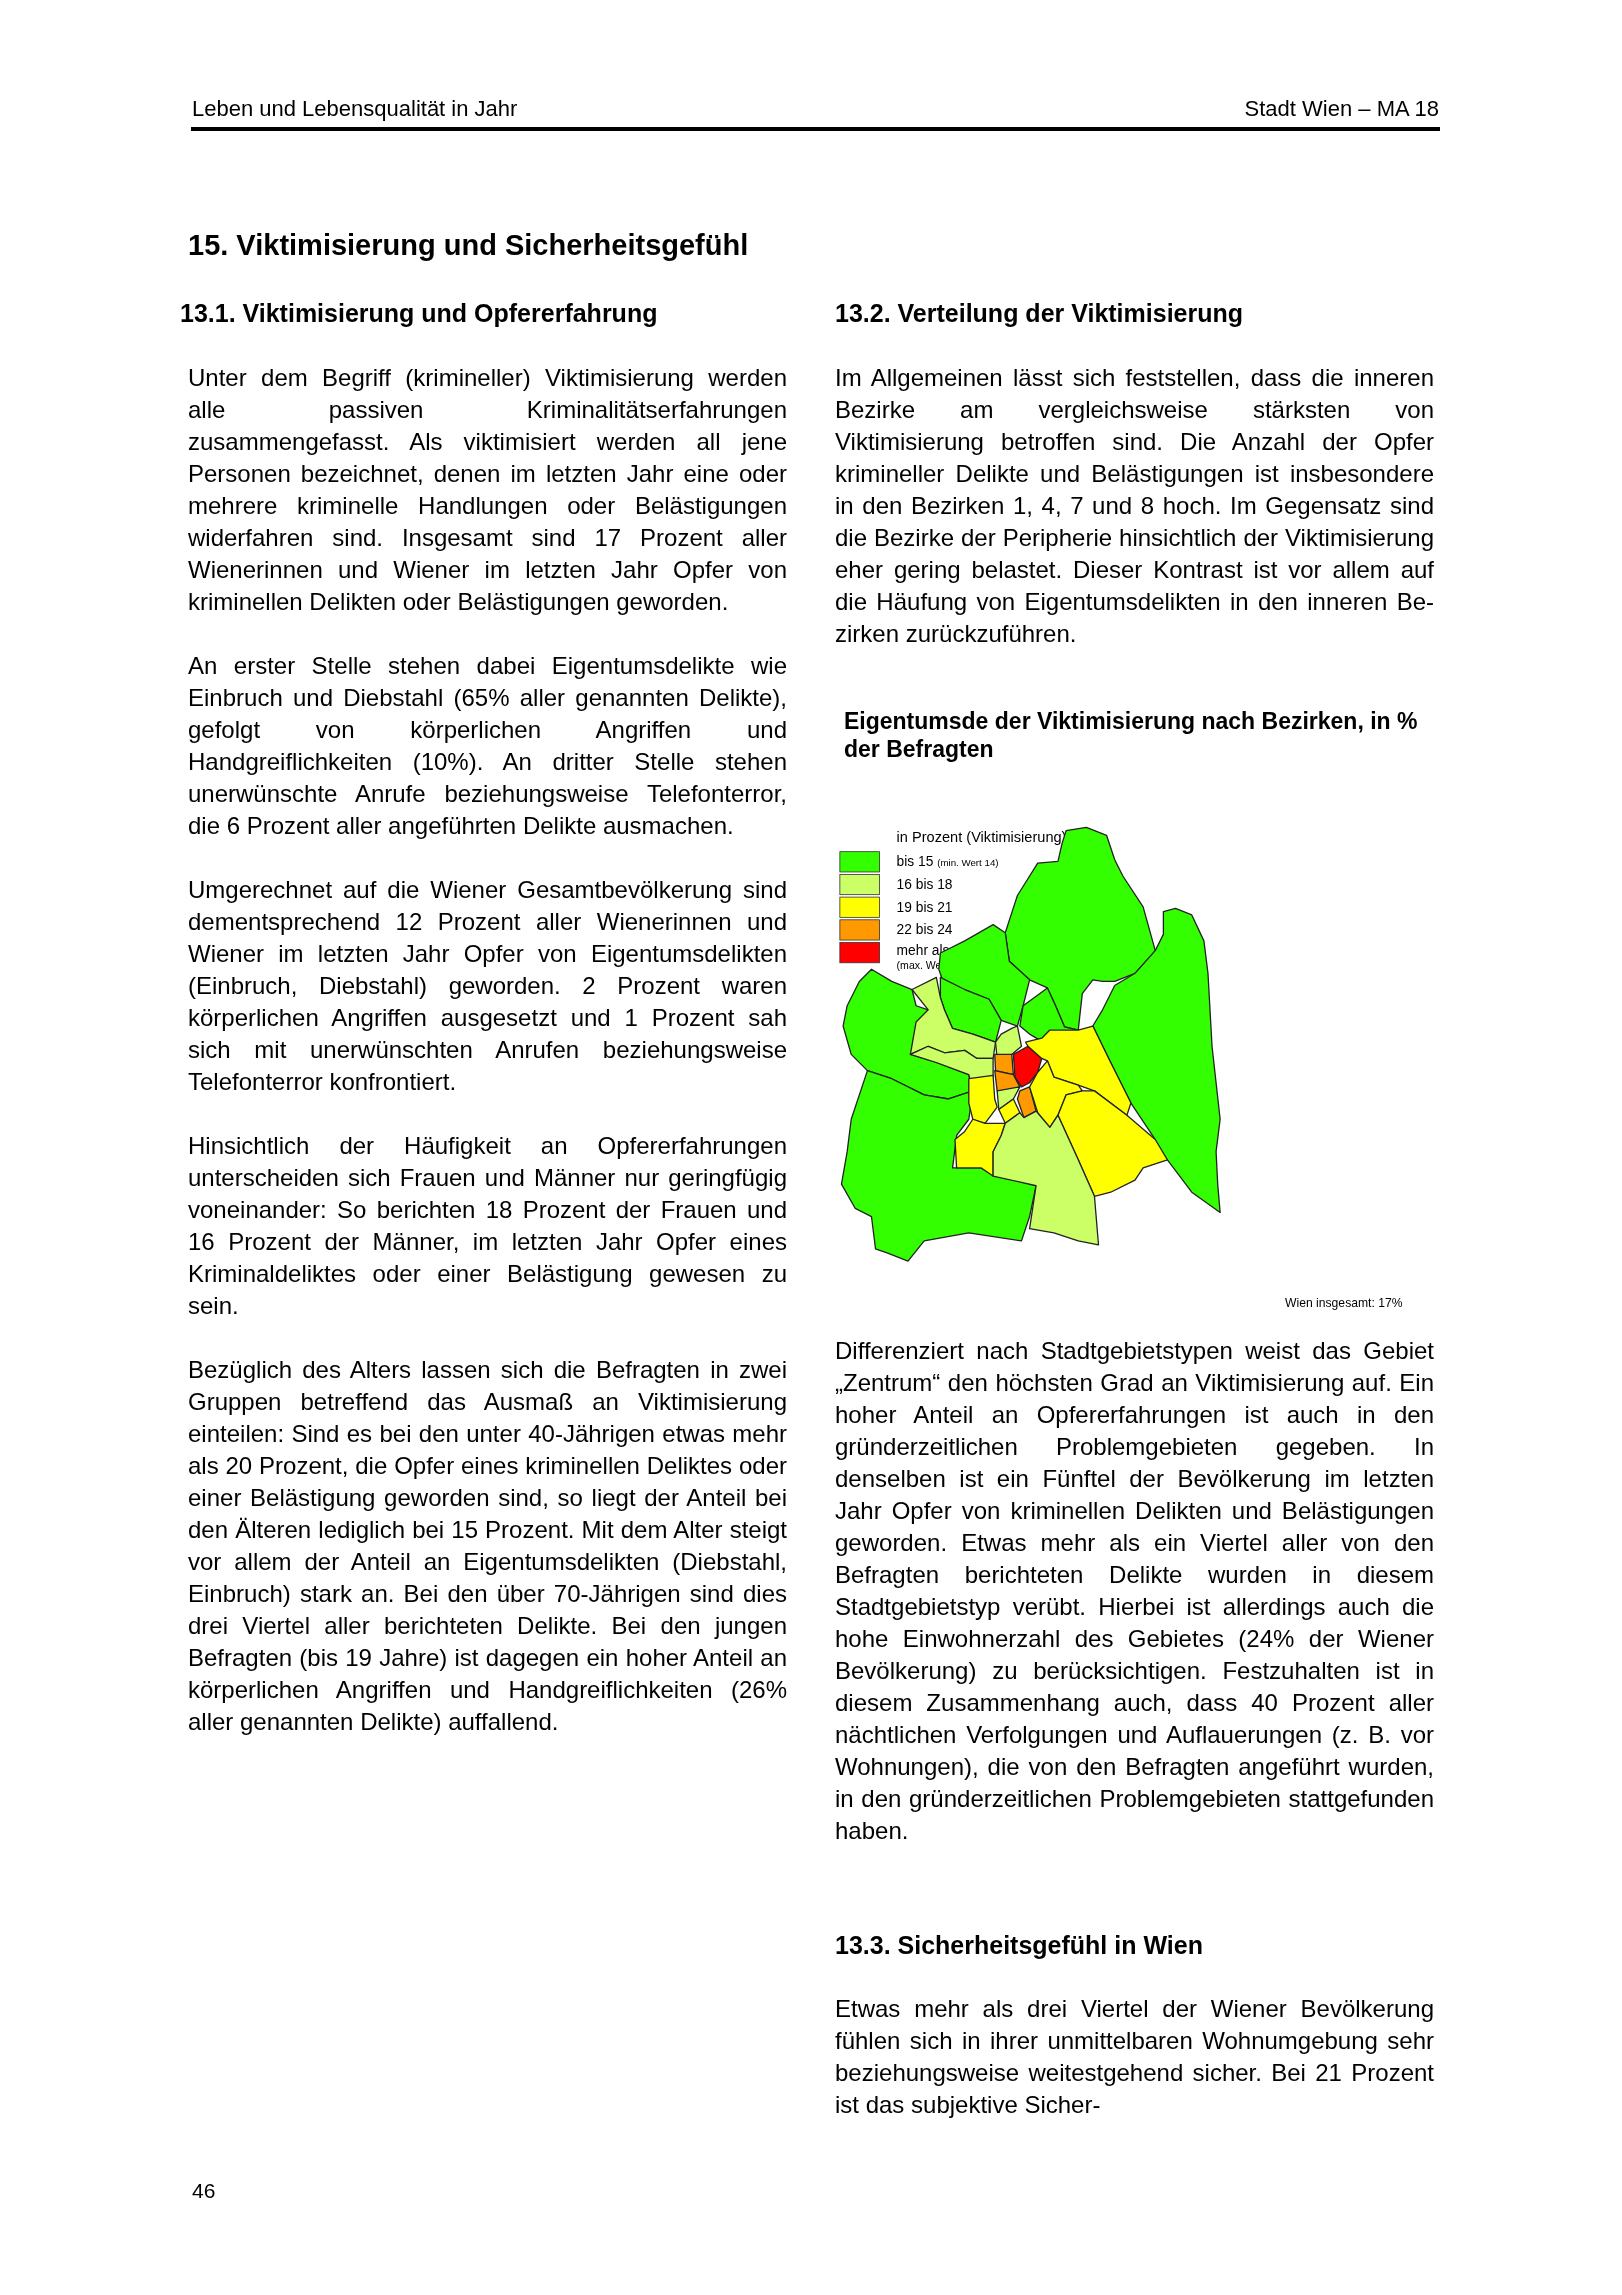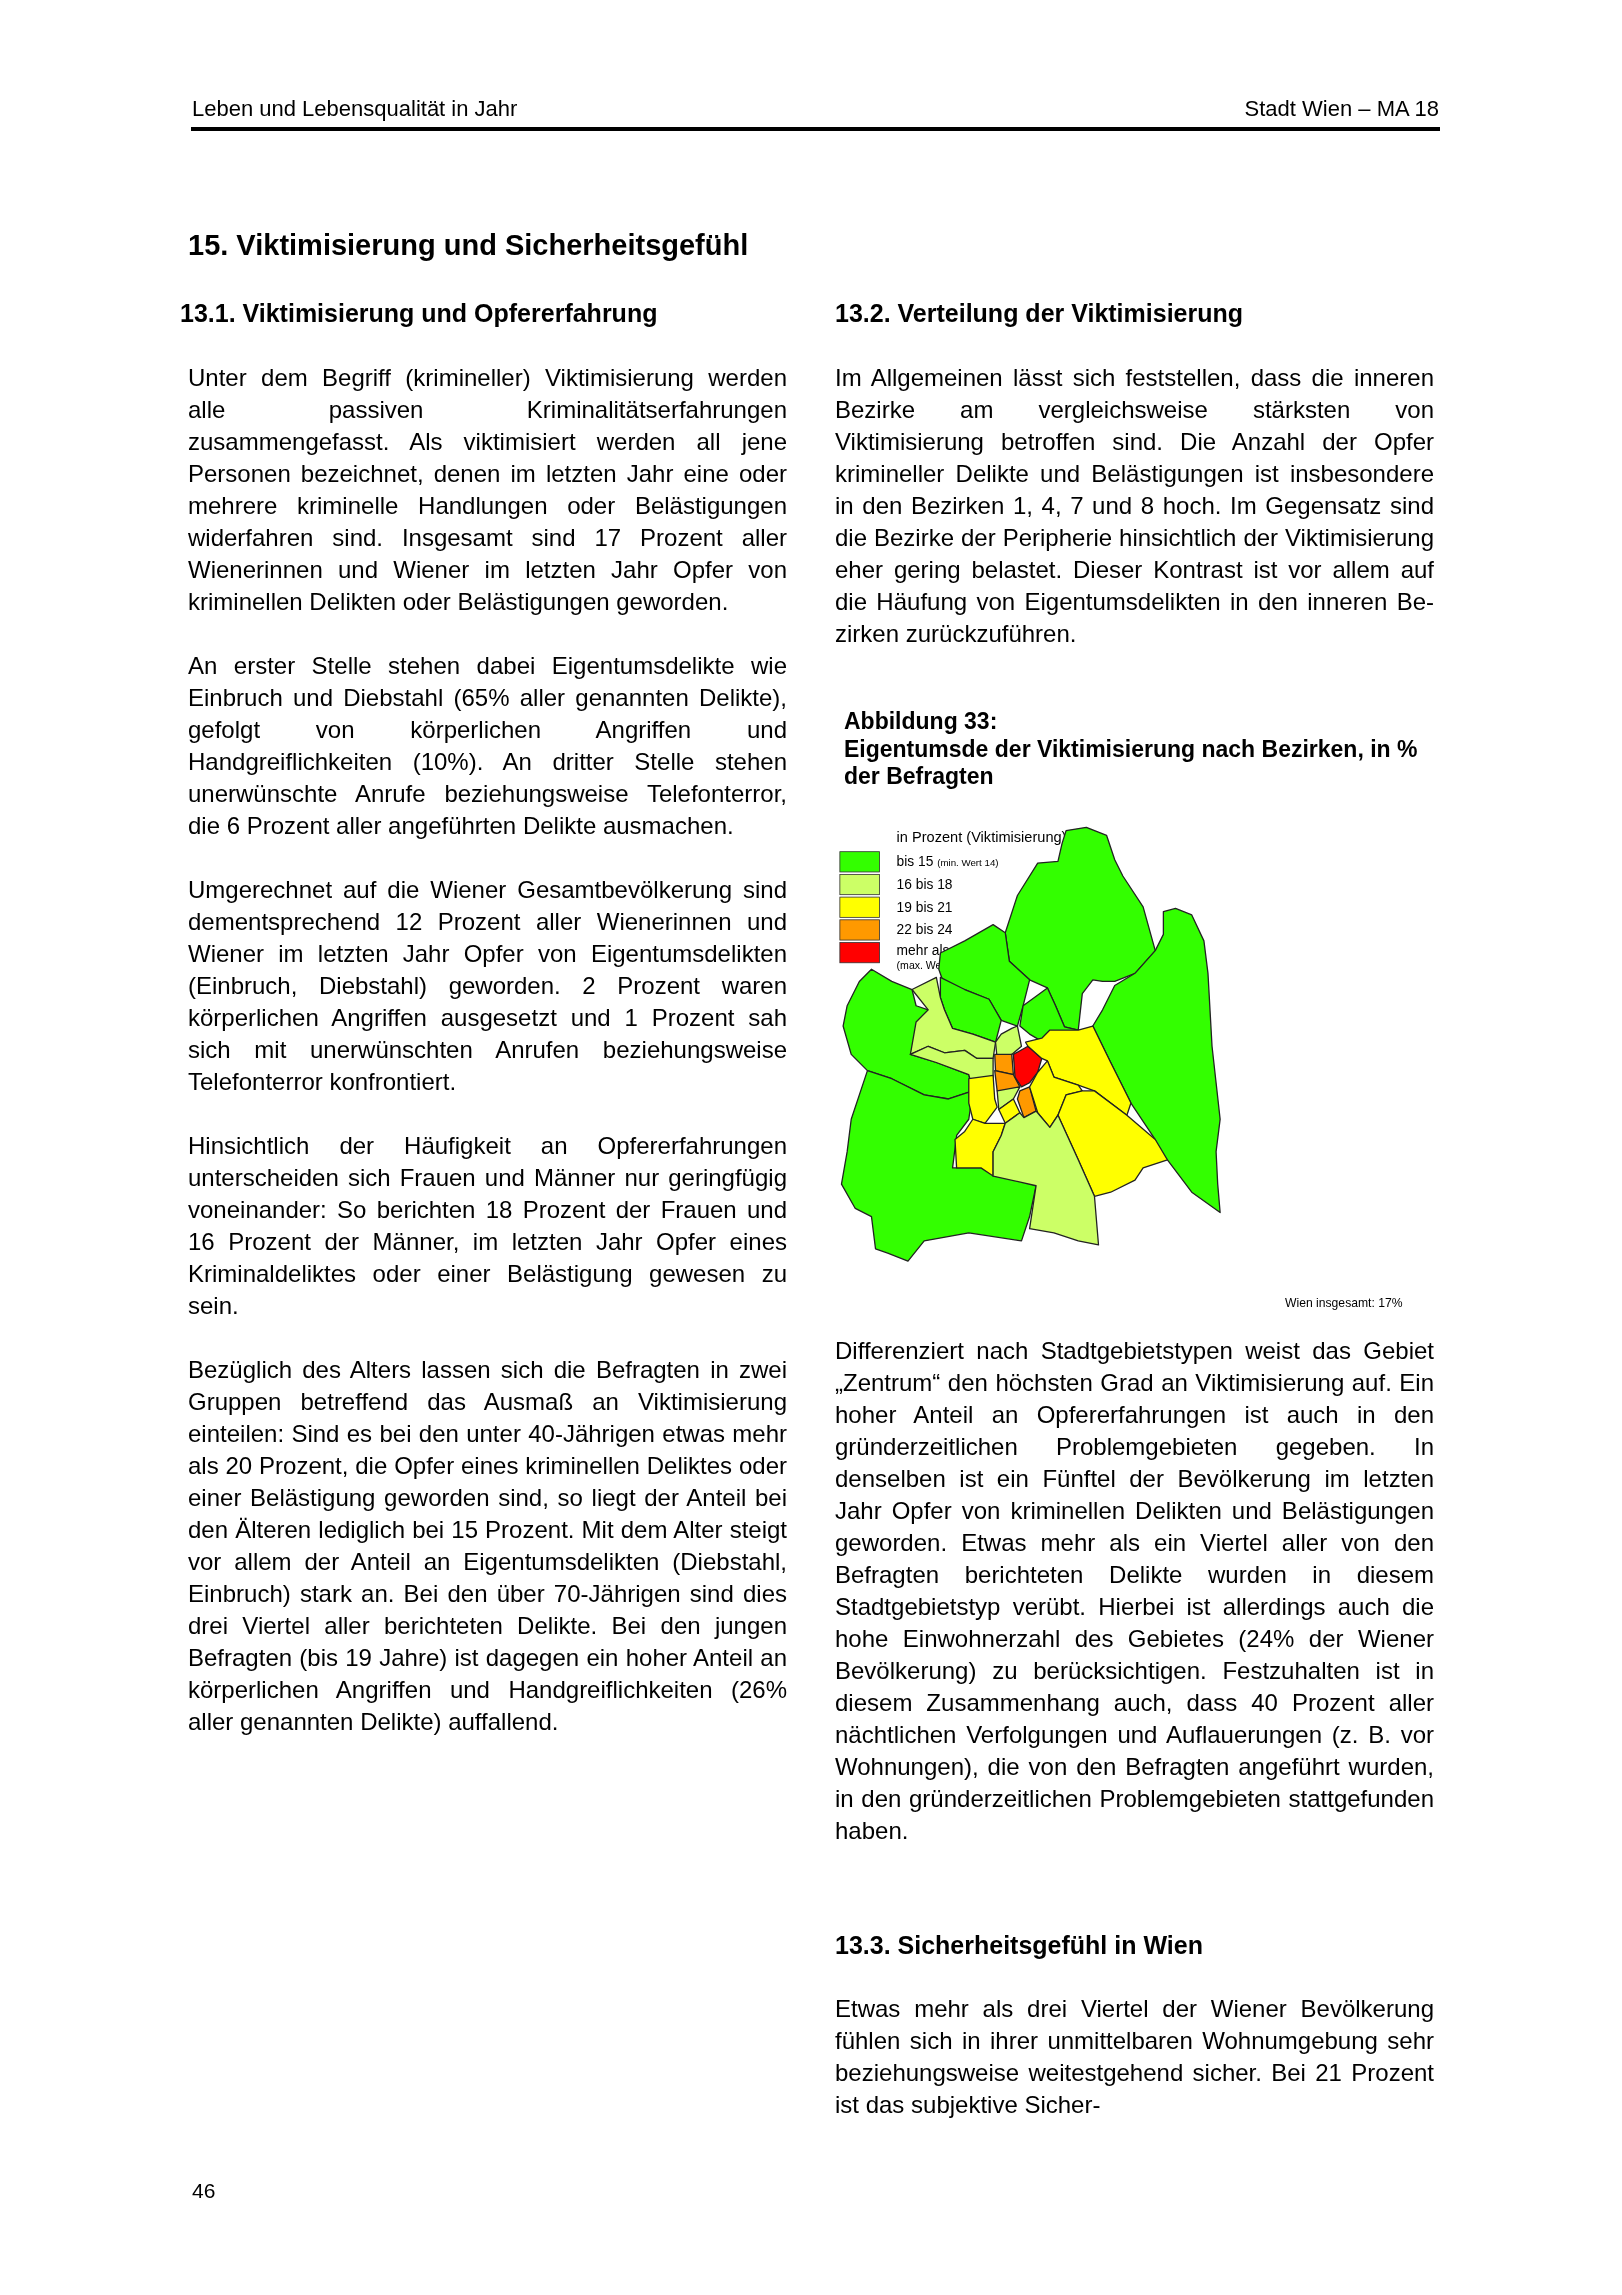--- a/index.html
+++ b/index.html
@@ -37,21 +37,20 @@
   <p class="p" style="margin-bottom:32px;">Bezüglich des Alters lassen sich die Befragten in zwei Gruppen betreffend das Ausmaß an Vikti­misierung einteilen: Sind es bei den unter 40-Jährigen etwas mehr als 20 Prozent, die Opfer eines kriminellen Deliktes oder einer Belästigung geworden sind, so liegt der Anteil bei den Älteren lediglich bei 15 Prozent. Mit dem Alter steigt vor allem der Anteil an Eigentumsdelikten (Diebstahl, Einbruch) stark an. Bei den über 70-Jährigen sind dies drei Viertel aller berichteten Delikte. Bei den jungen Befragten (bis 19 Jahre) ist dagegen ein hoher Anteil an körperlichen Angriffen und Handgreiflichkeiten (26% aller genannten Delik­te) auffallend.</p>
 </div>
 
 <div class="abs h2" style="left:835px; top:298px;">13.2. Verteilung der Viktimisierung</div>
 
 <div class="abs col" style="left:835px; top:362px;">
   <p class="p">Im Allgemeinen lässt sich feststellen, dass die inneren Bezirke am vergleichsweise stärksten von Viktimisierung betroffen sind. Die Anzahl der Opfer krimineller Delikte und Belästigungen ist insbesondere in den Bezirken 1, 4, 7 und 8 hoch. Im Gegensatz sind die Bezirke der Peripherie hinsichtlich der Viktimisierung eher gering be­lastet. Dieser Kontrast ist vor allem auf die Häu­fung von Eigentumsdelikten in den inneren Be­zirken zurückzuführen.</p>
 </div>
 
 <div class="abs fig-caption" style="left:844px; top:708px; width:600px;">
-  <div>Abbildung 33:</div>
   <div>Eigentumsde der Viktimisierung nach Bezirken, in % der Befragten</div>
 </div>
 
 <svg class="abs" style="left:835px; top:811px;" width="600" height="503" viewBox="0 0 740 620">
 
   <text x="76" y="38" font-size="18" fill="#000">in Prozent (Viktimisierung)</text>
 
   <g>
     <rect x="6" y="50" width="49" height="25" stroke="#333" stroke-width="1" fill="#33ff00"></rect>
     <text x="76" y="68" font-size="17">bis 15</text>

